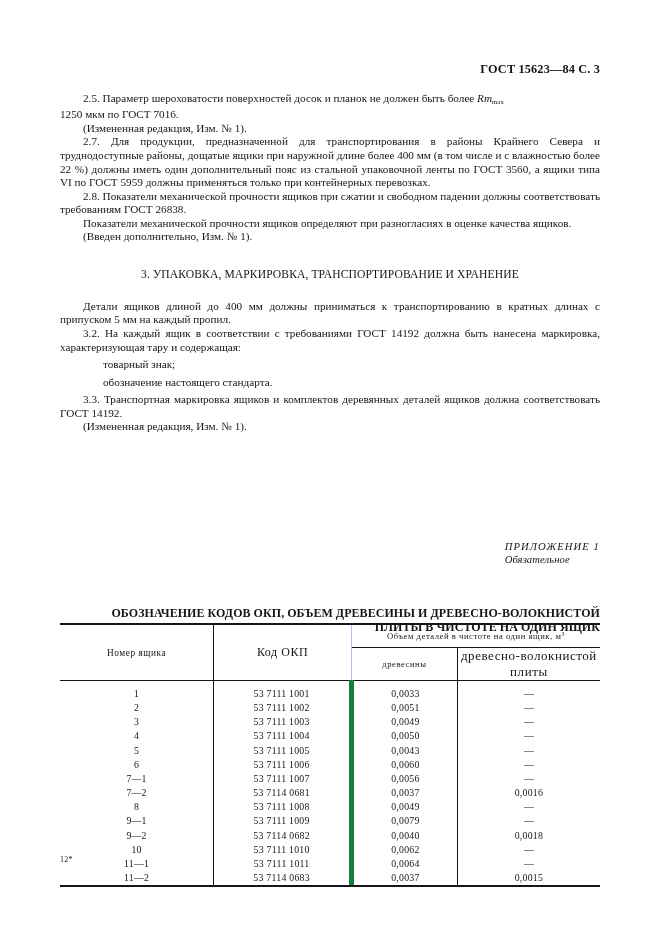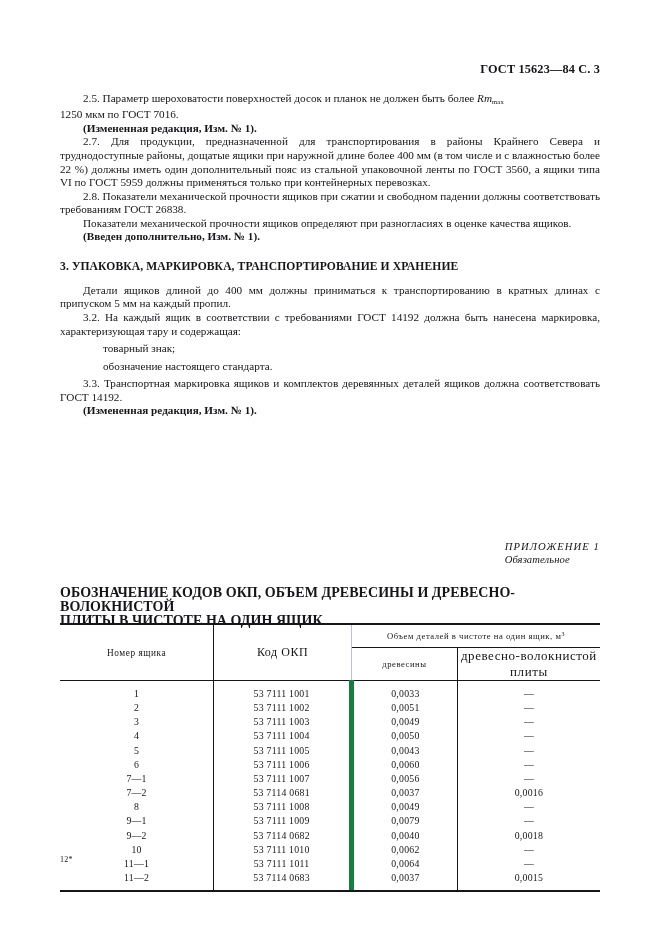--- a/index.html
+++ b/index.html
@@ -48,45 +48,45 @@
     line-height: 13.55px;
     text-align: justify;
     text-indent: 23px;
     hyphens: manual;
   }
   p.para.noindent { text-indent: 0; }
   p.bold-note {
     margin: 0;
     font-size: 11.2px;
     line-height: 13.55px;
-    font-weight: bold;
+    font-weight: normal;
     text-indent: 23px;
     text-align: left;
   }
   p.sub-line {
     margin: 4px;
     font-size: 11.2px;
     line-height: 13.55px;
     text-indent: 39px;
     text-align: left;
   }
   .rm-italic { font-style: italic; }
   .rm-italic sub {
     font-size: 6.6px;
     font-style: normal;
     vertical-align: -0.28em;
     letter-spacing: 0.2px;
   }
 
   
   h2.section-heading {
-    margin: 0;
+    margin: 8px;
     font-size: 11.6px;
-    font-weight: bold;
-    text-align: left;
+    font-weight: normal;
+    text-align: center;
     letter-spacing: 0.1px;
     text-indent: 0;
   }
   .gap-s  { height: 11px; }
   .gap-m  { height: 16px; }
 
   
   .appendix-label {
     position: absolute;
     top: 540px;
@@ -101,25 +101,25 @@
     letter-spacing: 1.1px;
   }
   .appendix-label .app-sub {
     display: block;
     letter-spacing: 0.1px;
   }
 
   
   .table-title {
     position: absolute;
-    top: 586px;
+    top: 606px;
     left: 60px;
     width: 540px;
-    text-align: left;
-    font-size: 14px;
+    text-align: right;
+    font-size: 12px;
     font-weight: bold;
     line-height: 14px;
     letter-spacing: 0.05px;
   }
 
   
   .table-wrap {
     position: absolute;
     top: 623px;
     left: 60px;
@@ -181,21 +181,21 @@
     padding: 0;
     height: 14.15px;
     line-height: 14.15px;
     font-size: 9.8px;
     letter-spacing: 0.25px;
   }
   table.data tbody td.c-num { border-right: 1px solid #16161a; }
   table.data tbody td.c-kod { border-right: 5px solid #15803d; }
   table.data tbody td.c-drev { border-right: 1px solid #16161a; }
   table.data tbody tr.first td { padding-top: 6px; }
-  table.data tbody tr.last td { padding-bottom: 5px; }
+  table.data tbody tr.last td { }
   .tbl-bottom-rule {
     width: 540px;
     height: 0;
     border-top: 2.1px solid #16161a;
   }
   .dash { letter-spacing: 0; }
 
   
   .folio {
     position: absolute;

